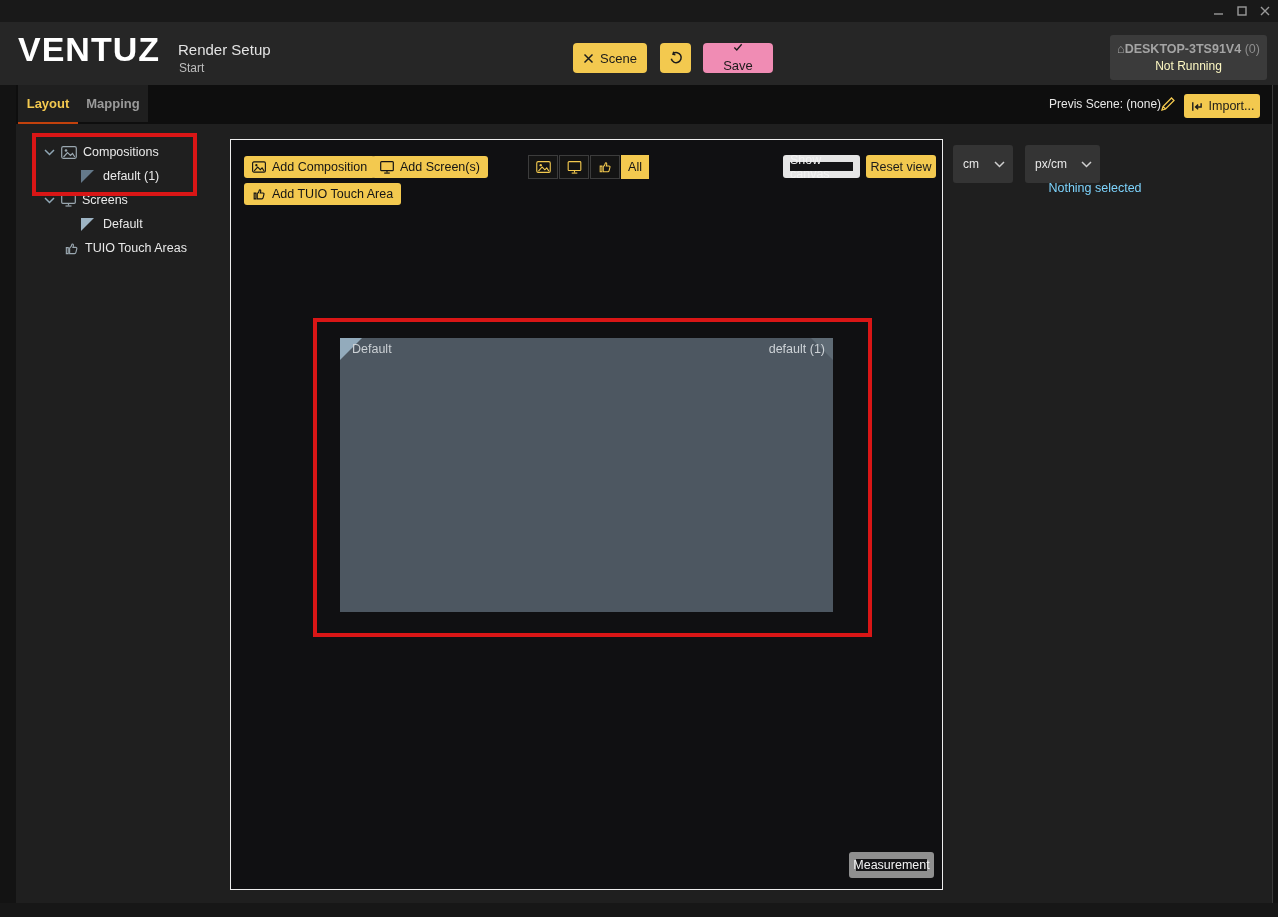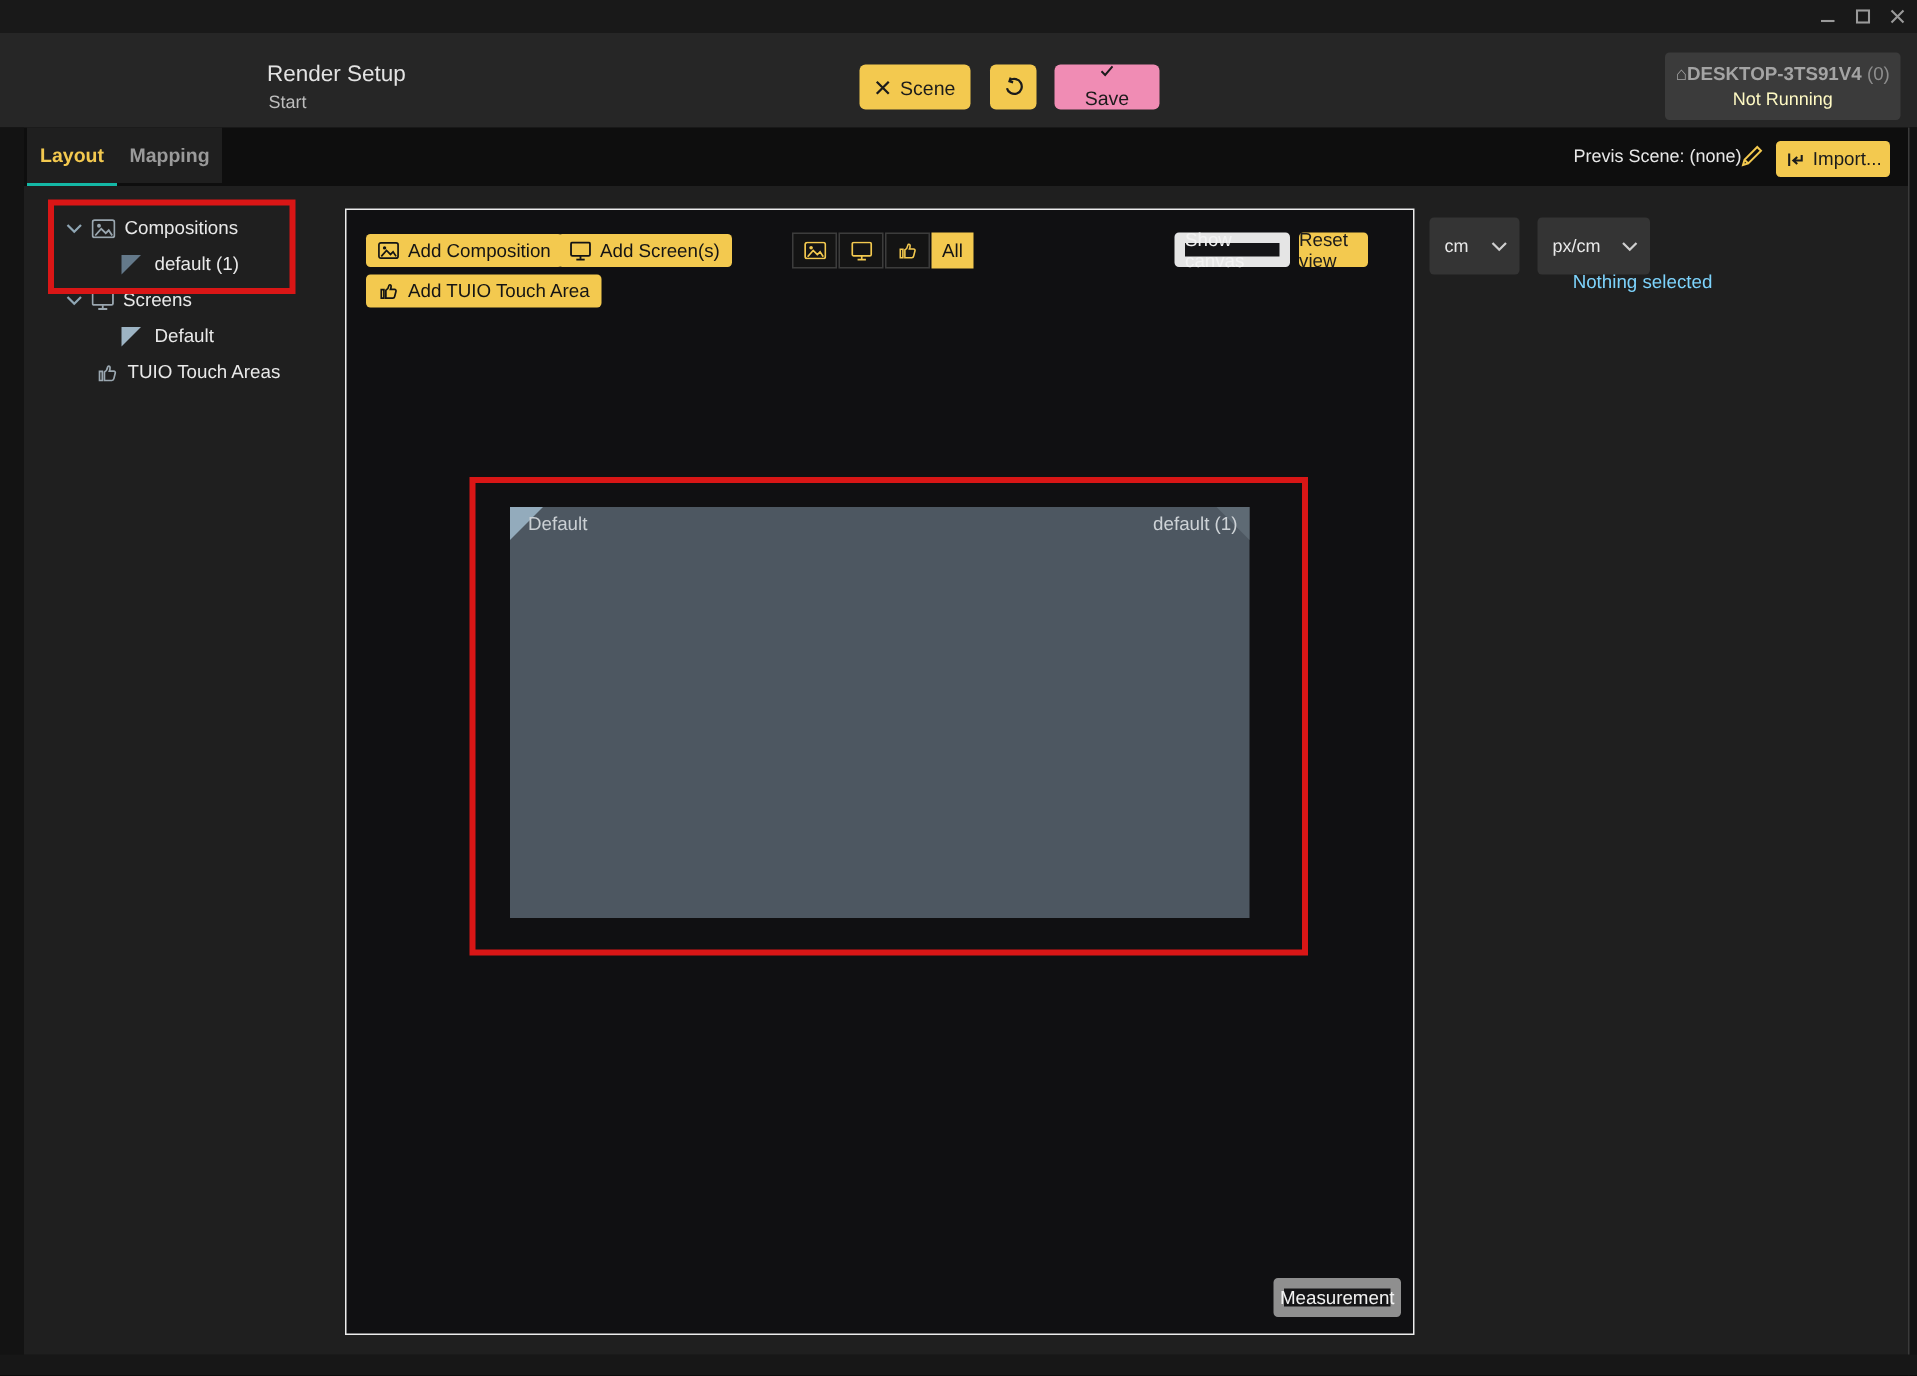--- a/index.html
+++ b/index.html
@@ -31,21 +31,21 @@
   .machine{left:1110px;top:35px;width:157px;height:45px;background:#3b3b3b;border-radius:3px;
            display:flex;flex-direction:column;align-items:center;justify-content:center;line-height:1.45;}
   .machine .l1{font-size:12.5px;font-weight:700;color:#a4a4a4;}
   .machine .l1 .cnt{font-weight:400;color:#8d8d8d;}
   .machine .l2{font-size:12px;color:#fef9c3;}
 
   
   .tabrow{left:0;top:85px;width:1278px;height:39px;background:#0e0e0e;}
   .tab{position:absolute;top:0;height:37px;display:flex;align-items:center;justify-content:center;
        background:#1f1f1f;font-size:13px;cursor:pointer;}
-  .tab-layout{left:18px;width:60px;color:#f3c94f;font-weight:700;border-bottom:2px solid #14b8a6;}
+  .tab-layout{left:18px;width:60px;color:#f3c94f;font-weight:700;border-bottom:2px solid #c2410c;}
   .tab-mapping{left:78px;width:70px;color:#9a9a9a;font-weight:600;}
   .previs-label{left:1049px;top:97px;font-size:12px;color:#e8e8e8;}
   .pencil{left:1160px;top:96px;cursor:pointer;}
   .import-btn{left:1184px;top:94px;width:76px;height:24px;font-size:12.5px;border-radius:3px;}
 
   
   .tree-row{position:absolute;height:22px;display:flex;align-items:center;gap:6px;
             color:#e9e9e9;font-size:12.5px;cursor:pointer;white-space:nowrap;}
   .tree-red-rect{left:32px;top:133px;width:157px;height:55px;border:4px solid #d91616;pointer-events:none;z-index:5;}
 
@@ -54,21 +54,21 @@
   .cbtn{position:absolute;display:flex;align-items:center;gap:6px;background:#f3c94f;color:#141414;
         font-size:12.5px;border-radius:3px;height:22px;padding:0 8px;cursor:pointer;box-sizing:border-box;}
   .filter-group{position:absolute;left:297px;top:15px;display:flex;gap:1px;height:24px;}
   .filter-btn{width:30px;height:24px;display:flex;align-items:center;justify-content:center;
               background:#141414;border:1px solid #3c3c3c;color:#f3c94f;cursor:pointer;box-sizing:border-box;}
   .filter-all{width:28px;height:24px;display:flex;align-items:center;justify-content:center;
               background:#f3c94f;color:#141414;font-size:12.5px;cursor:pointer;}
   .dark-btn{position:absolute;display:flex;align-items:center;justify-content:center;background:#151517;
             border:7px solid #e5e5e5;border-radius:3px;color:#f2f2f2;font-size:12.5px;cursor:pointer;box-sizing:border-box;}
   .show-canvas{left:552px;top:15px;width:77px;height:23px;}
-  .reset-view{position:absolute;left:635px;top:15px;width:46px;height:23px;font-size:12.5px;border-radius:3px;}
+  .reset-view{position:absolute;left:635px;top:15px;width:70px;height:23px;font-size:12.5px;border-radius:3px;}
   .vp-red-rect{position:absolute;left:82px;top:178px;width:551px;height:311px;border:4px solid #d91616;pointer-events:none;z-index:4;}
   .viewport{position:absolute;left:109px;top:198px;width:493px;height:274px;background:#4d5761;cursor:pointer;}
   .vp-label-l{position:absolute;left:12px;top:4px;font-size:12.5px;color:#cbd0d4;}
   .vp-label-r{position:absolute;right:8px;top:4px;font-size:12.5px;color:#ced3d7;}
   .corner-tl{position:absolute;left:0;top:0;width:0;height:0;border-top:22px solid #93abbc;border-right:22px solid transparent;}
   .corner-tr{position:absolute;right:0;top:0;width:0;height:0;border-top:22px solid #5e6a74;border-left:22px solid transparent;}
   .measurement{left:618px;top:712px;width:85px;height:26px;border-color:#8f8f8f;}
 
   
   .dropdown{position:absolute;top:145px;height:38px;background:#343434;border-radius:3px;display:flex;
@@ -99,20 +99,21 @@
       </span>
       <span class="win-btn">
         <svg width="10" height="10" viewBox="0 0 10 10">
             <path d="M1 1 L9 9 M9 1 L1 9" stroke="#9a9a9a" stroke-width="1.4"></path>
           </svg>
       </span>
     </div>
   </div>
 
   <div class="abs header"></div>
+  <div class="abs logo">VENTUZ</div>
   <div class="abs hdr-title">Render Setup</div>
   <div class="abs hdr-sub">Start</div>
 
   <div class="abs btn btn-yellow hdr-close">
     <svg width="11" height="11" viewBox="0 0 11 11">
         <path d="M1.5 1.5 L9.5 9.5 M9.5 1.5 L1.5 9.5" stroke="#1b1b1b" stroke-width="1.5"></path>
       </svg>
     <span>Scene</span>
   </div>
   <div class="abs btn btn-yellow hdr-reload">

